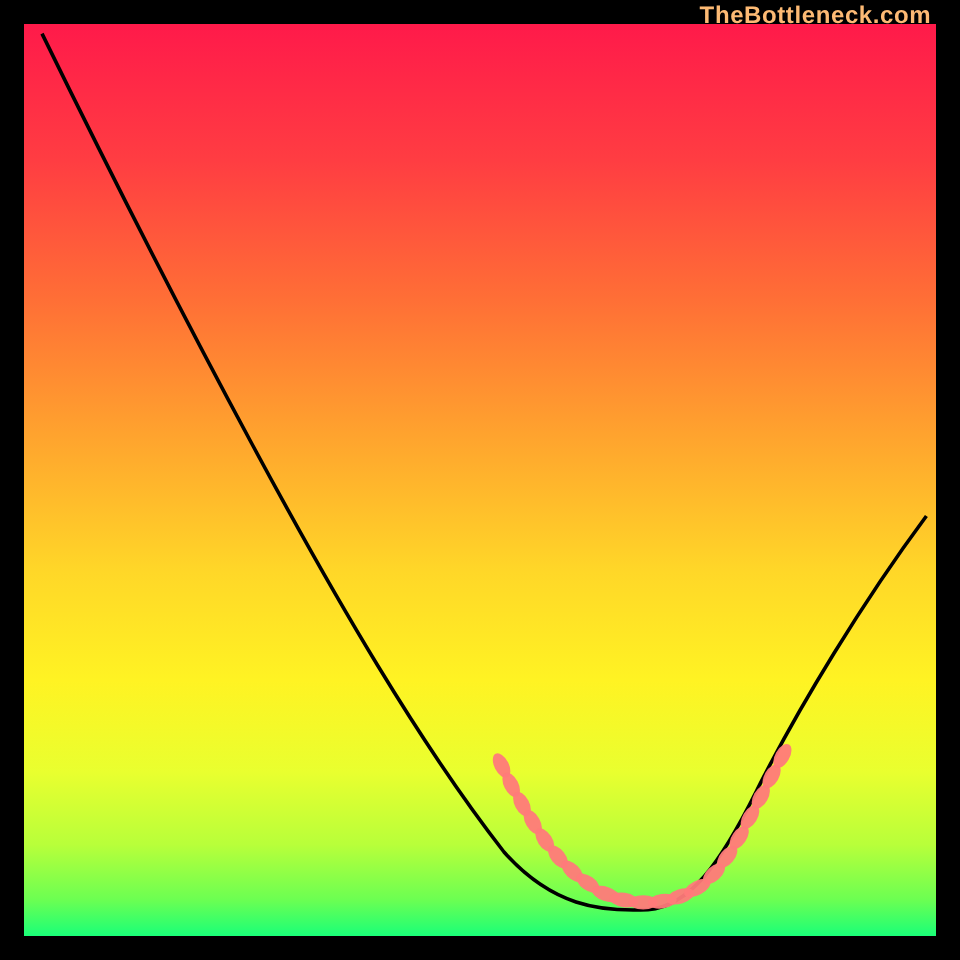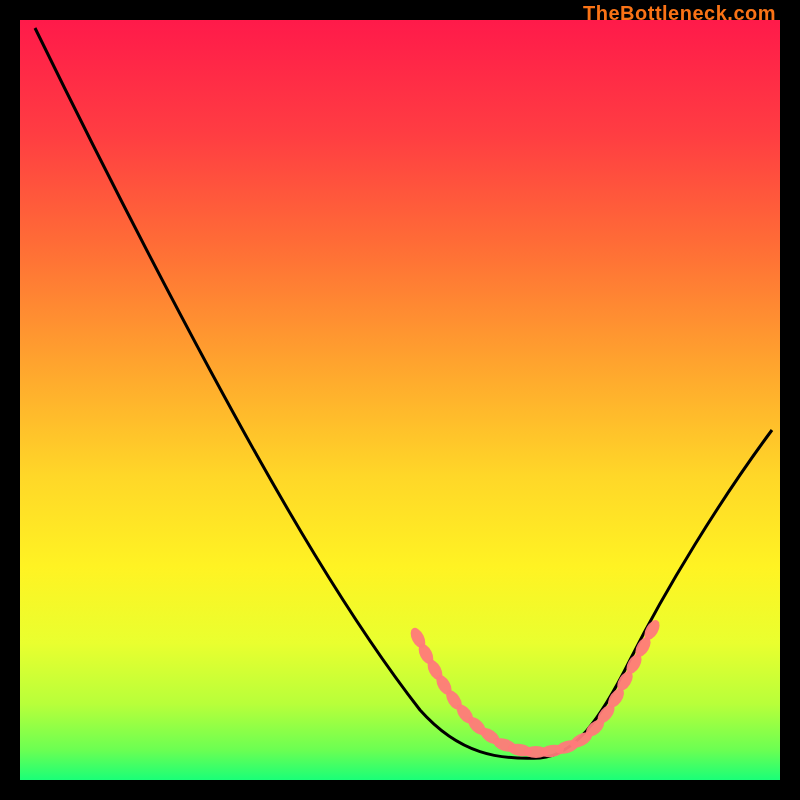--- a/index.html
+++ b/index.html
@@ -16,21 +16,21 @@
     left: 20px;
     top: 20px;
     width: 760px;
     height: 760px;
     background: #000;
   }
   .watermark {
     position: absolute;
     right: 24px;
     top: 2px;
-    color: #f97316;
+    color: #fdba74;
     font-size: 20px;
     font-weight: 600;
     letter-spacing: 0.5px;
   }
   svg { display: block; }
 </style>
 </head>
 <body>
 
 <div class="frame">

